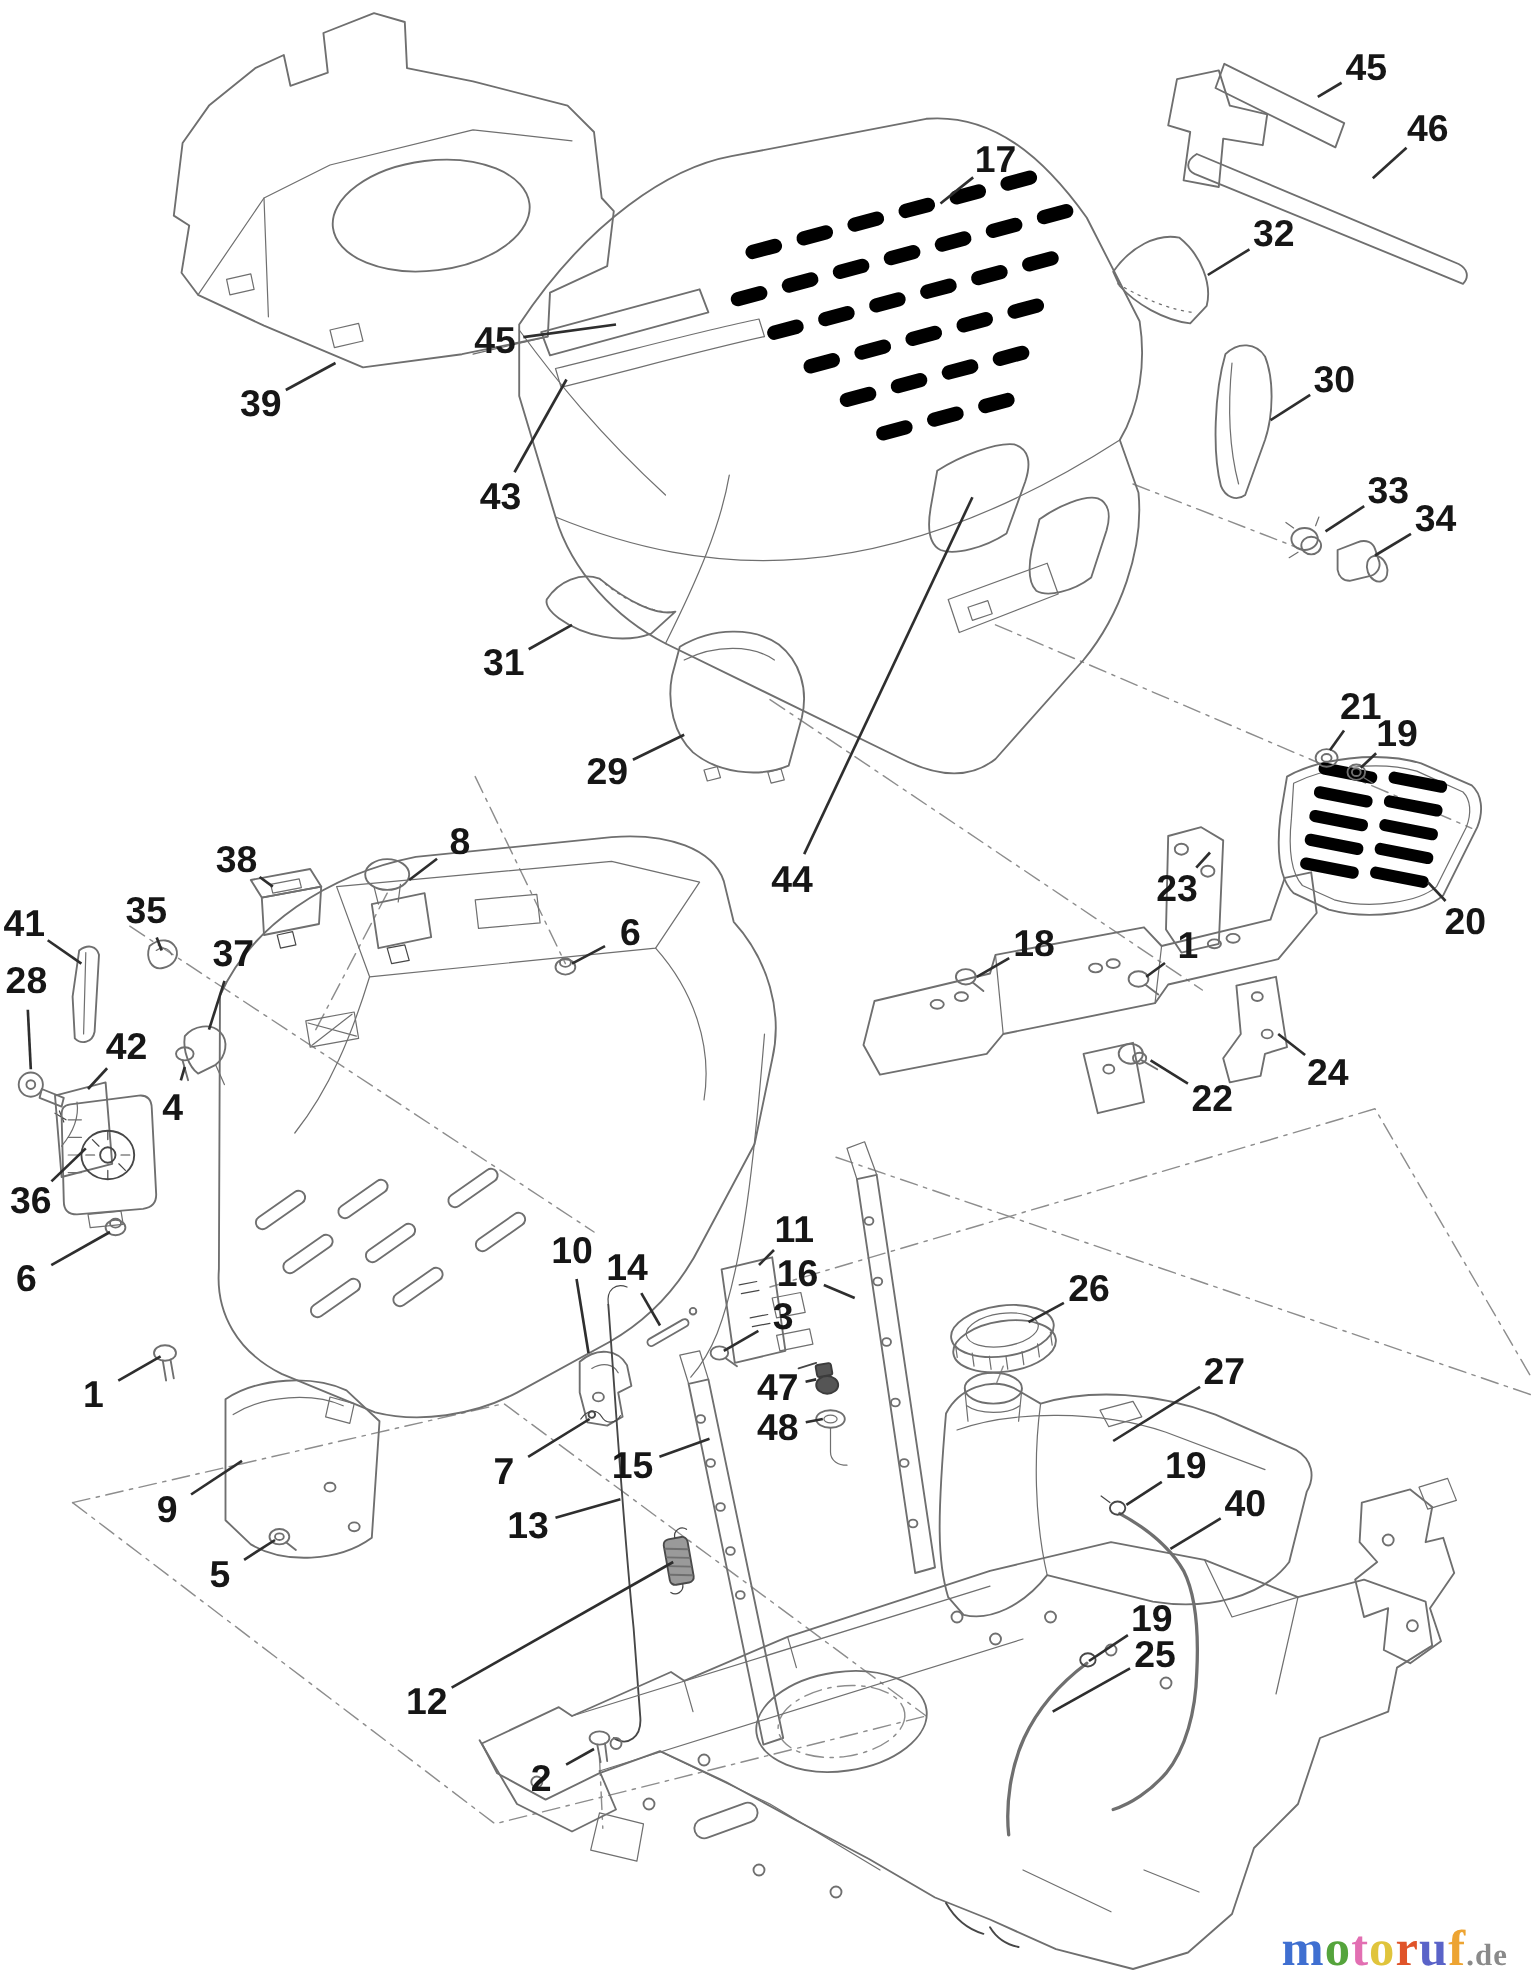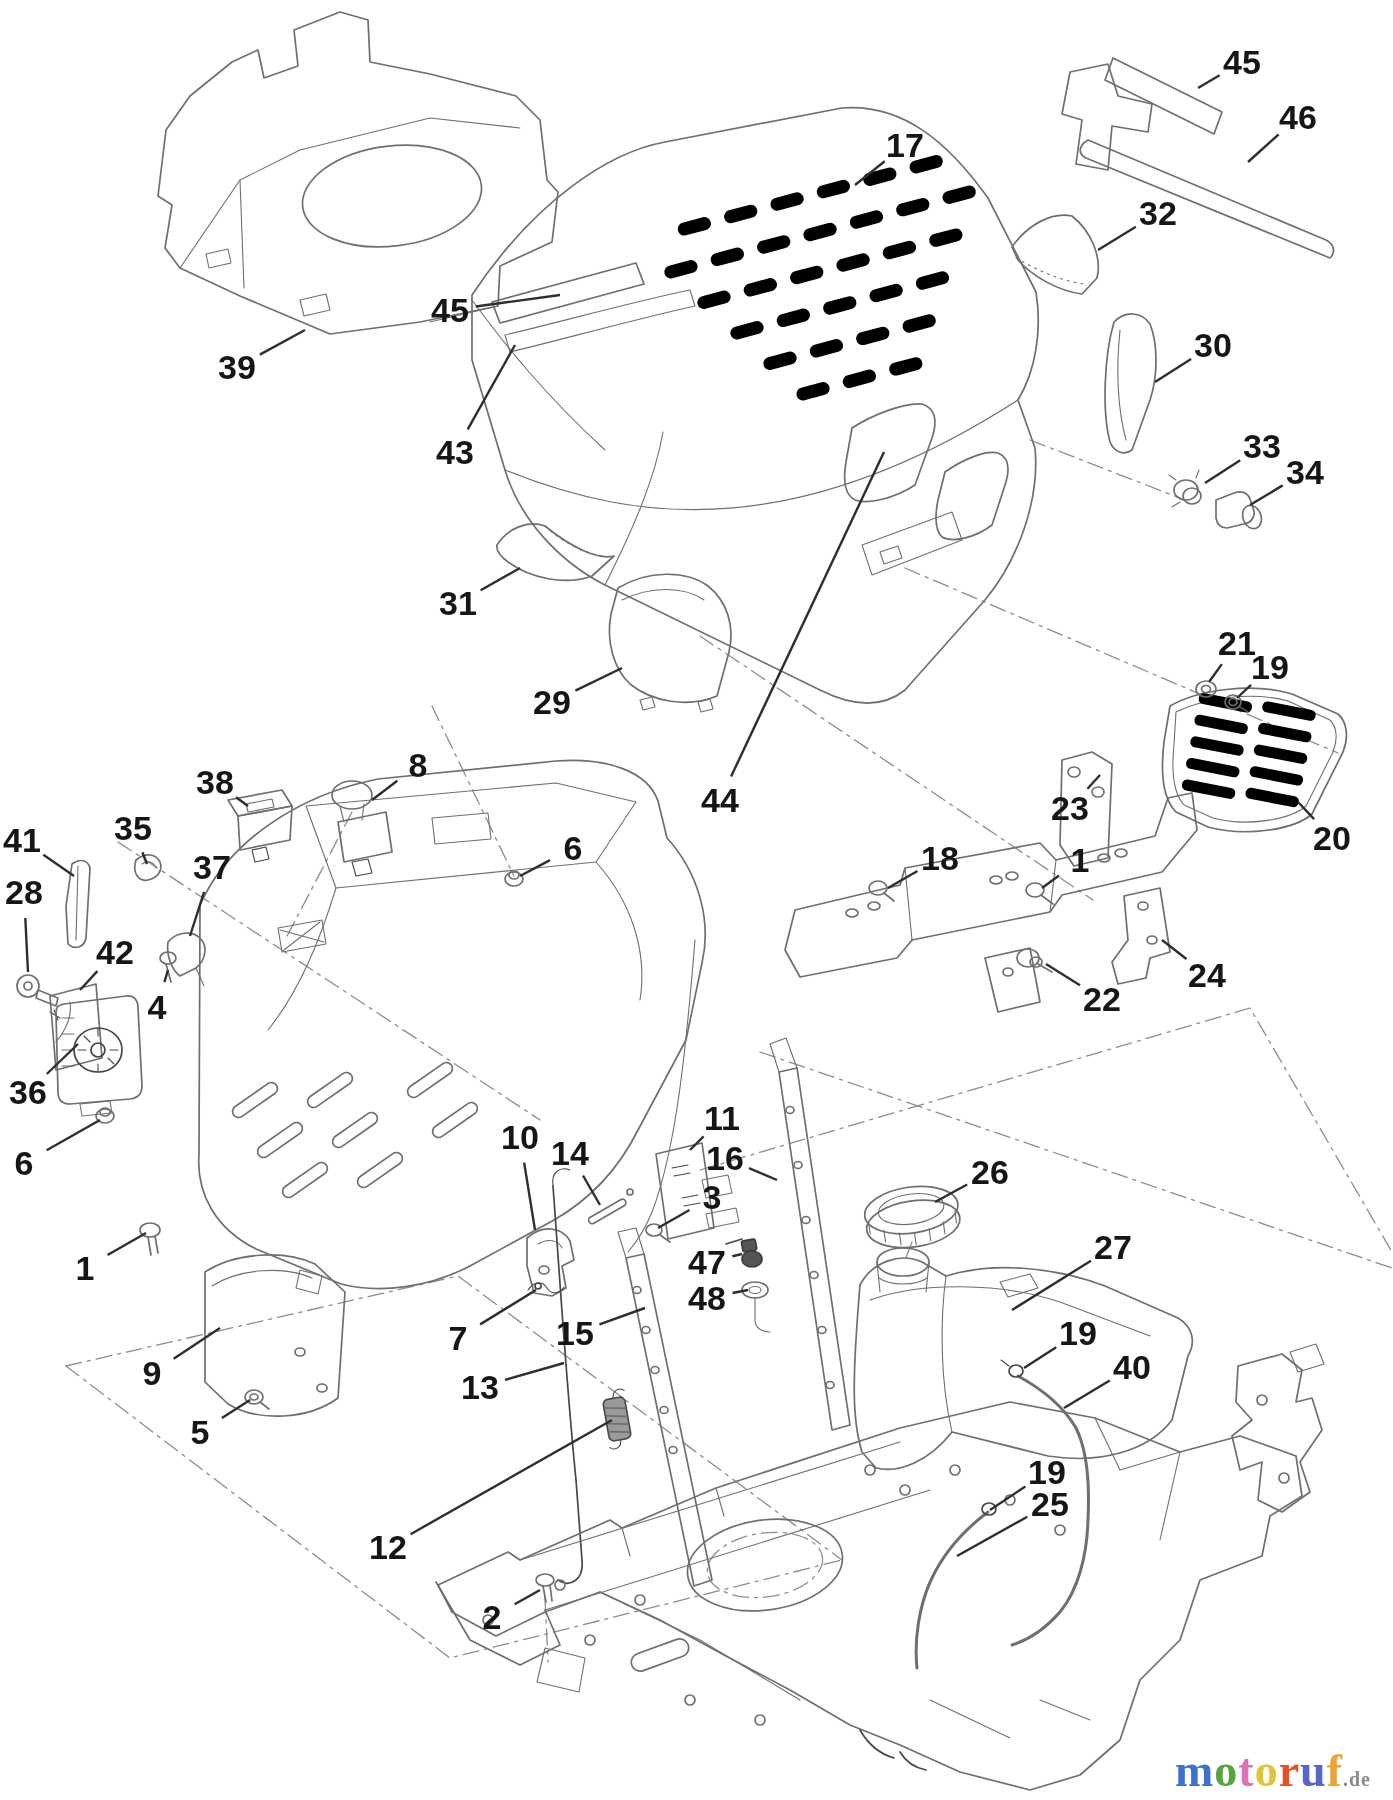--- a/index.html
+++ b/index.html
@@ -14,21 +14,21 @@
   .art .midshade{fill:#9a9a9a;stroke:#4a4a4a;}
   .art .dash{stroke:#8d8d8d;stroke-width:1.3;stroke-dasharray:16 6 3 6;}
   .art .dot{stroke-dasharray:2 5;}
   .art .tube{stroke-width:3;}
   text.callout{font:600 34px "Liberation Sans",sans-serif;fill:var(--labelc,#161616);
     text-anchor:middle;dominant-baseline:central;}
   line.leader{stroke:var(--leaderc,#2e2e2e);stroke-width:2.4;}
   .watermark{position:absolute;right:22px;bottom:6px;
     font-family:"Liberation Serif",serif;font-weight:700;font-size:46px;line-height:1;
     letter-spacing:1px;user-select:none;}
-  .watermark .suffix{font-size:20px;font-weight:700;vertical-align:baseline;}
+  .watermark .suffix{font-size:28px;font-weight:700;vertical-align:baseline;}
 </style>
 </head>
 <body>
 
 <div class="stage">
 <svg width="1393" height="1800" viewBox="0 0 1393 1800">
   <defs>
     <rect id="vslot" width="34" height="13" rx="6.5"></rect>
     <rect id="gslot" width="54" height="11" rx="5"></rect>
   </defs>

